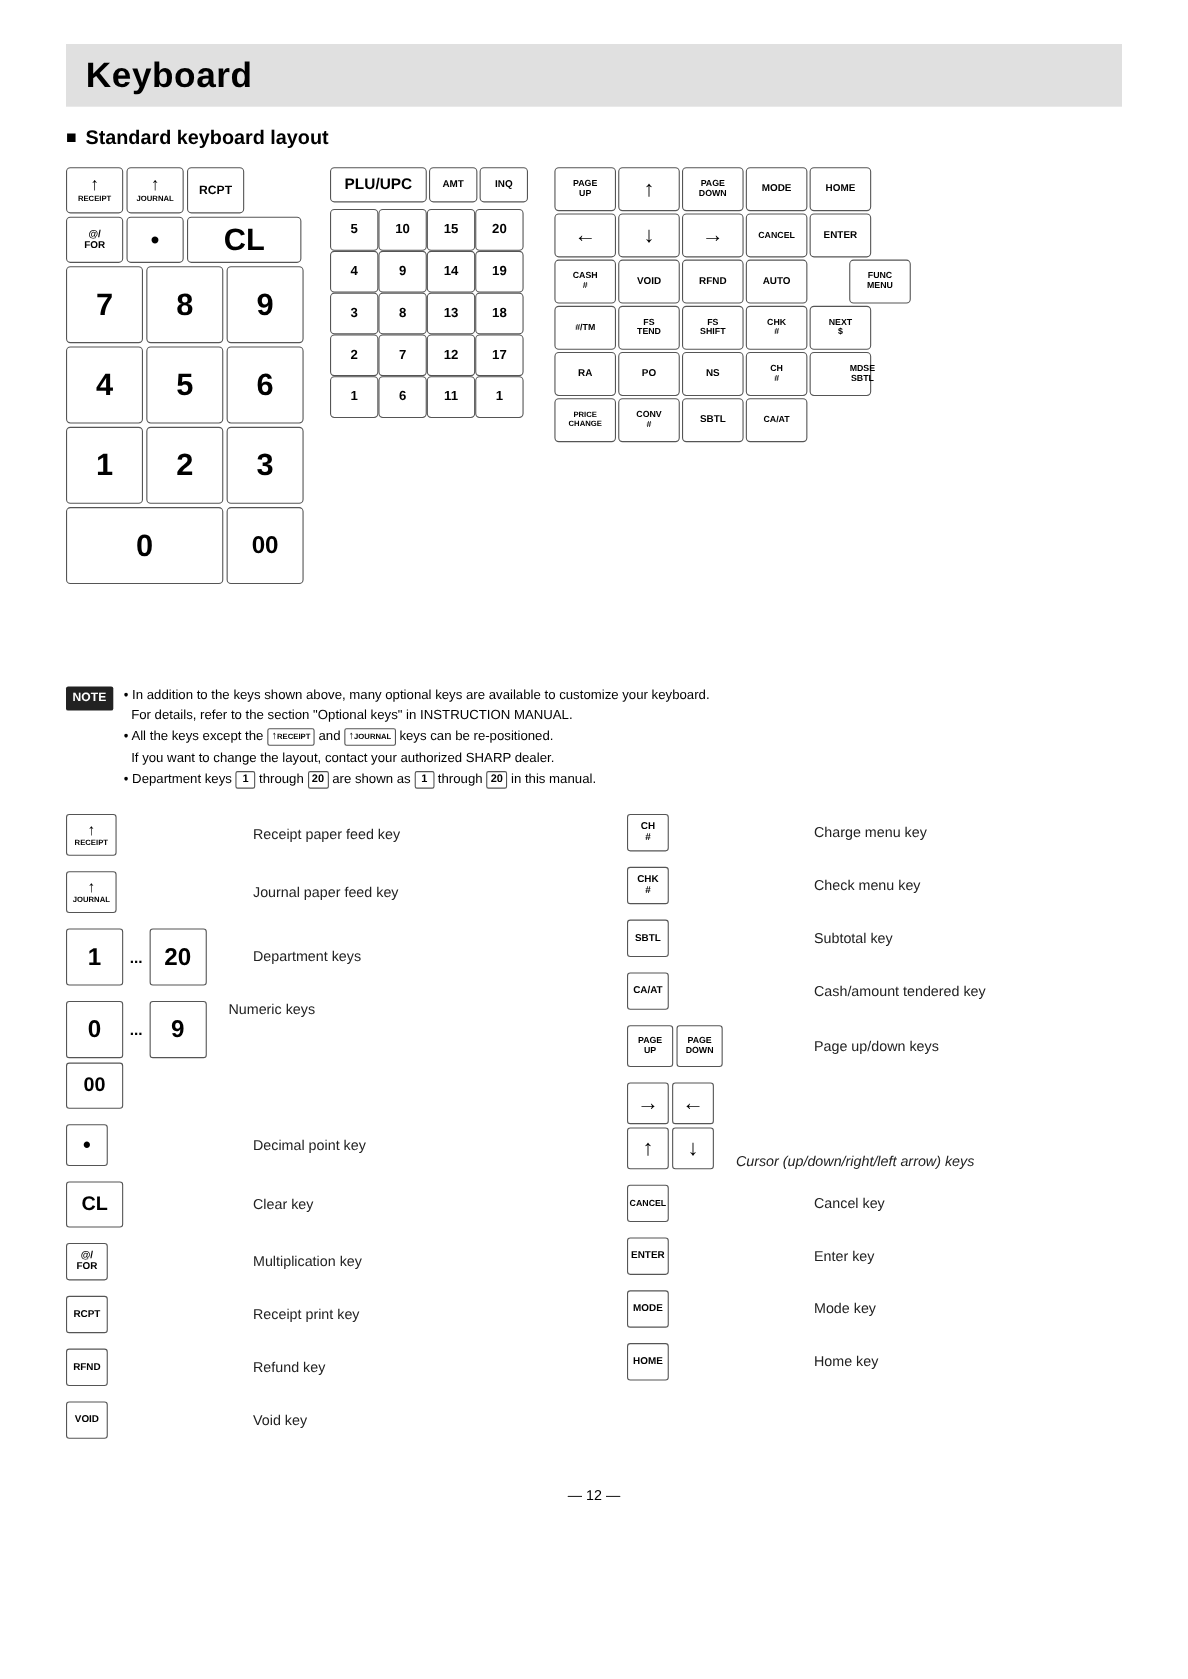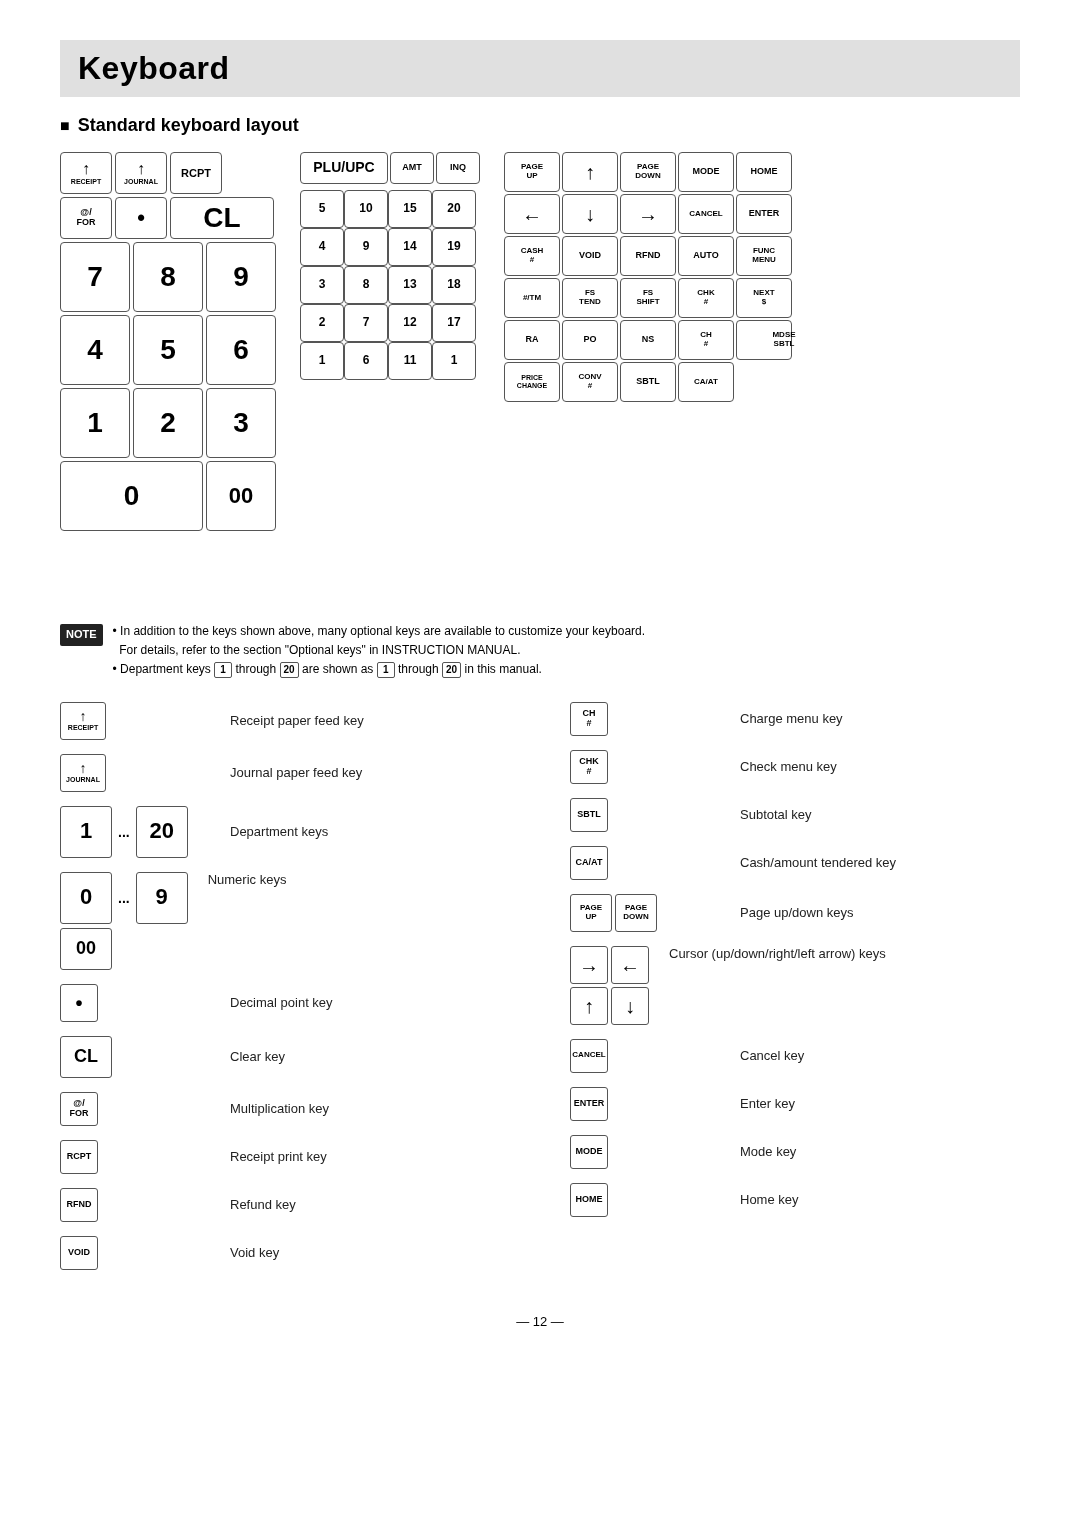--- a/index.html
+++ b/index.html
@@ -253,21 +253,21 @@
       <div class="key" style="width:56px;height:40px;font-size:20px;">←</div>
       <div class="key" style="width:56px;height:40px;font-size:20px;">↓</div>
       <div class="key" style="width:56px;height:40px;font-size:20px;">→</div>
       <div class="key" style="width:56px;height:40px;font-size:8px;">CANCEL</div>
       <div class="key" style="width:56px;height:40px;font-size:9px;">ENTER</div>
 
       <div class="key" style="width:56px;height:40px;font-size:8px;line-height:1.1;">CASH<br>#</div>
       <div class="key" style="width:56px;height:40px;font-size:9px;">VOID</div>
       <div class="key" style="width:56px;height:40px;font-size:9px;">RFND</div>
       <div class="key" style="width:56px;height:40px;font-size:9px;">AUTO</div>
-      <div class="key" style="width:56px;height:40px;font-size:8px;line-height:1.1;">FUNC<br>MENU</div>
+      <div class="key" style="width:56px;height:40px;font-size:8px;line-height:1.1;margin-left:36px;">FUNC<br>MENU</div>
 
       <div class="key" style="width:56px;height:40px;font-size:8px;">#/TM</div>
       <div class="key" style="width:56px;height:40px;font-size:8px;line-height:1.1;">FS<br>TEND</div>
       <div class="key" style="width:56px;height:40px;font-size:8px;line-height:1.1;">FS<br>SHIFT</div>
       <div class="key" style="width:56px;height:40px;font-size:8px;line-height:1.1;">CHK<br>#</div>
       <div class="key" style="width:56px;height:40px;font-size:8px;line-height:1.1;">NEXT<br>$</div>
 
       <div class="key" style="width:56px;height:40px;font-size:9px;">RA</div>
       <div class="key" style="width:56px;height:40px;font-size:9px;">PO</div>
       <div class="key" style="width:56px;height:40px;font-size:9px;">NS</div>
@@ -281,20 +281,22 @@
       <div style="width:56px;height:40px;"></div>
     </div>
   </div>
 
 </div>
 
 <div class="note-box">
   <span class="note-label">NOTE</span>
   <div>
     <p>• In addition to the keys shown above, many optional keys are available to customize your keyboard.<br>&nbsp;&nbsp;For details, refer to the section "Optional keys" in INSTRUCTION MANUAL.</p>
+    <p>• All the keys except the <span class="inline-key">↑<br><span style="font-size:7px">RECEIPT</span></span> and <span class="inline-key">↑<br><span style="font-size:7px">JOURNAL</span></span> keys can be re-positioned.<br>
+    &nbsp;&nbsp;If you want to change the layout, contact your authorized SHARP dealer.</p>
     <p>• Department keys <span class="inline-key">1</span> through <span class="inline-key">20</span> are shown as <span class="inline-key">1</span> through <span class="inline-key">20</span> in this manual.</p>
   </div>
 </div>
 
 <div class="legend-section">
 
   <div>
 
     <div class="legend-row">
       <div class="legend-key-area">
@@ -427,21 +429,21 @@
       <div style="display:flex;flex-direction:column;gap:3px;">
         <div style="display:flex;gap:3px;">
           <div class="legend-key lk-arrow">→</div>
           <div class="legend-key lk-arrow">←</div>
         </div>
         <div style="display:flex;gap:3px;">
           <div class="legend-key lk-arrow">↑</div>
           <div class="legend-key lk-arrow">↓</div>
         </div>
       </div>
-      <div style="display:flex;align-items:flex-start;padding-left:10px;height:79px;">
+      <div style="display:flex;align-items:flex-end;padding-left:10px;height:79px;font-style:italic;">
         <span class="legend-label">Cursor (up/down/right/left arrow) keys</span>
       </div>
     </div>
 
     <div class="legend-row">
       <div class="legend-key-area">
         <div class="legend-key lk-sm" style="font-size:8px;">CANCEL</div>
       </div>
       <span class="legend-label">Cancel key</span>
     </div>

